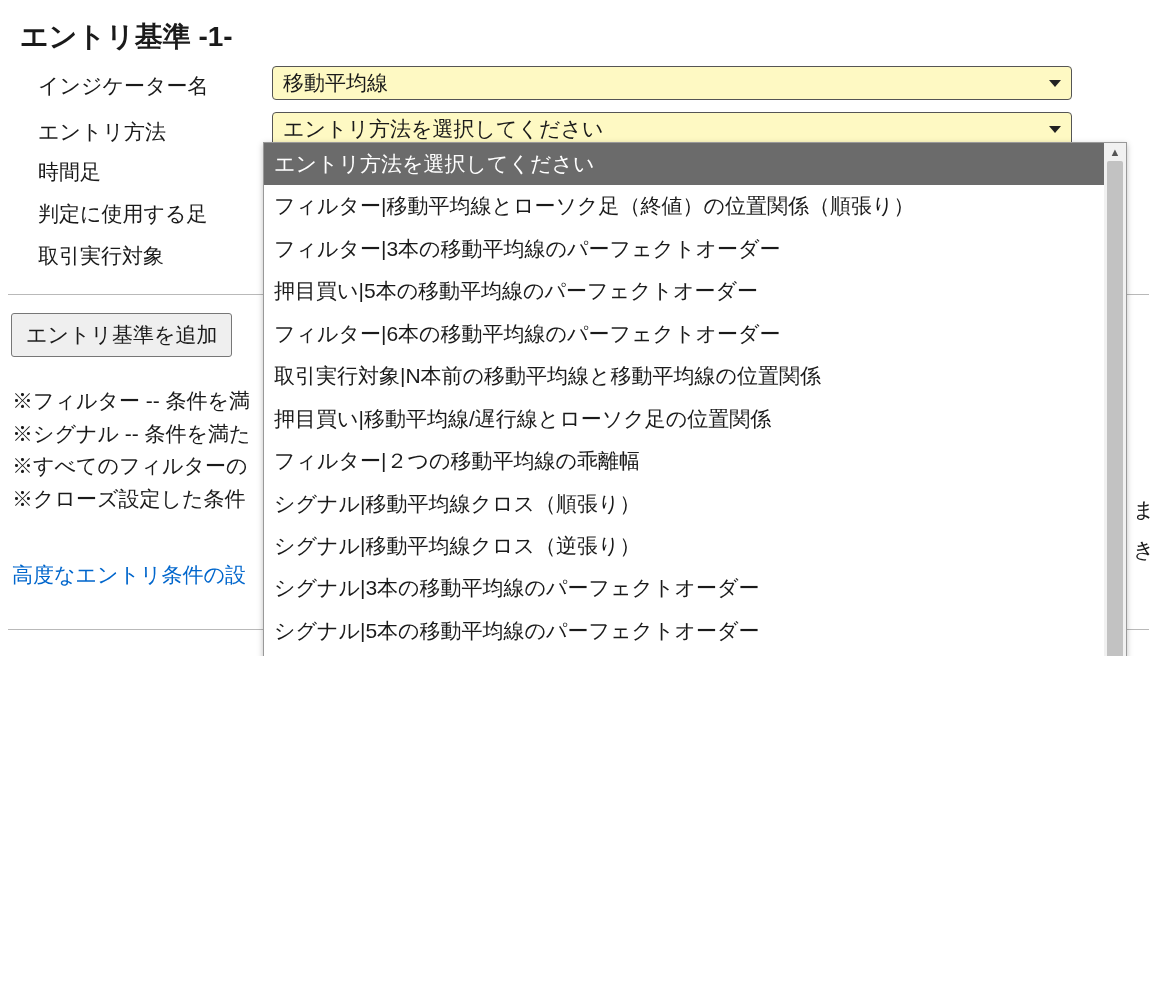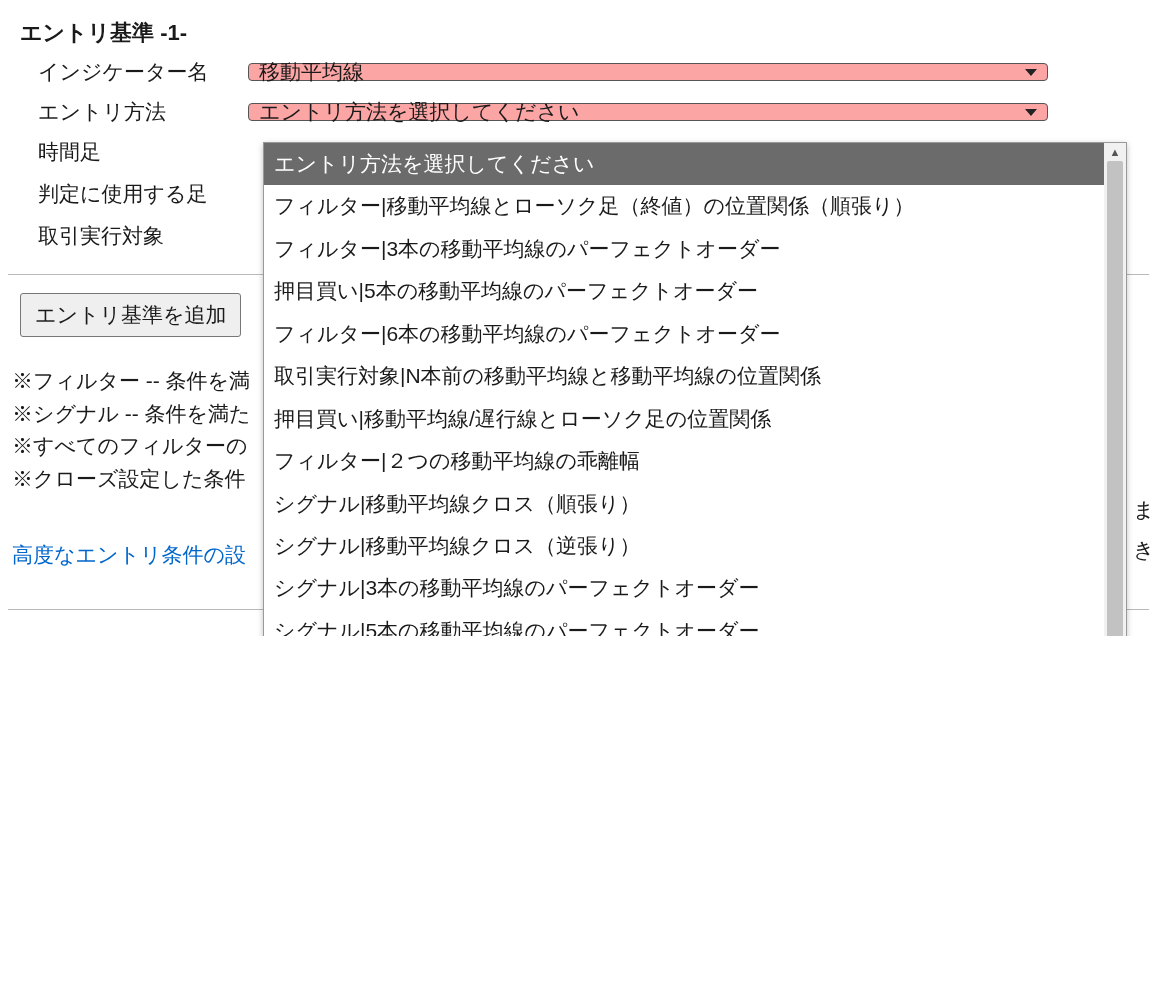--- a/index.html
+++ b/index.html
@@ -12,41 +12,42 @@
   }
   .page {
     width: 1157px;
     box-sizing: border-box;
     padding: 18px 8px 8px 8px;
     position: relative;
   }
   .section-title {
     font-weight: bold;
     margin: 0 0 10px 12px;
-    font-size: 22px;
+    font-size: 28px;
   }
   .form-row {
     display: flex;
-    align-items: center;
+    align-items: flex-end;
     margin: 6px 0 12px 30px;
+    gap: 24px;
   }
   .form-label {
     width: 210px;
     font-size: 21px;
   }
   .select-box {
     flex: 0 0 800px;
-    height: 18px;
+    height: 34px;
     border: 1px solid #555;
     border-radius: 4px;
     display: flex;
     align-items: center;
     justify-content: space-between;
     padding: 0 10px 0 10px;
-    background: #fca5a5;
+    background: #fef9c3;
     box-sizing: border-box;
     font-size: 21px;
     cursor: pointer;
   }
   .select-box .caret {
     width: 0; height: 0;
     border-left: 6px solid transparent;
     border-right: 6px solid transparent;
     border-top: 7px solid #222;
     margin-left: 8px;
@@ -57,21 +58,21 @@
     border-top: 1px solid #b9b9b9;
     margin: 24px 0 18px 0;
   }
   .add-button {
     display: inline-block;
     border: 1px solid #777;
     background: #efefef;
     padding: 7px 14px;
     font-size: 21px;
     border-radius: 3px;
-    margin-left: 12px;
+    margin-left: 3px;
     cursor: pointer;
   }
   .notes {
     margin: 28px 0 0 4px;
     font-size: 21px;
     line-height: 1.55;
   }
   .link-line {
     margin-top: 46px;
     color: #0066cc;

